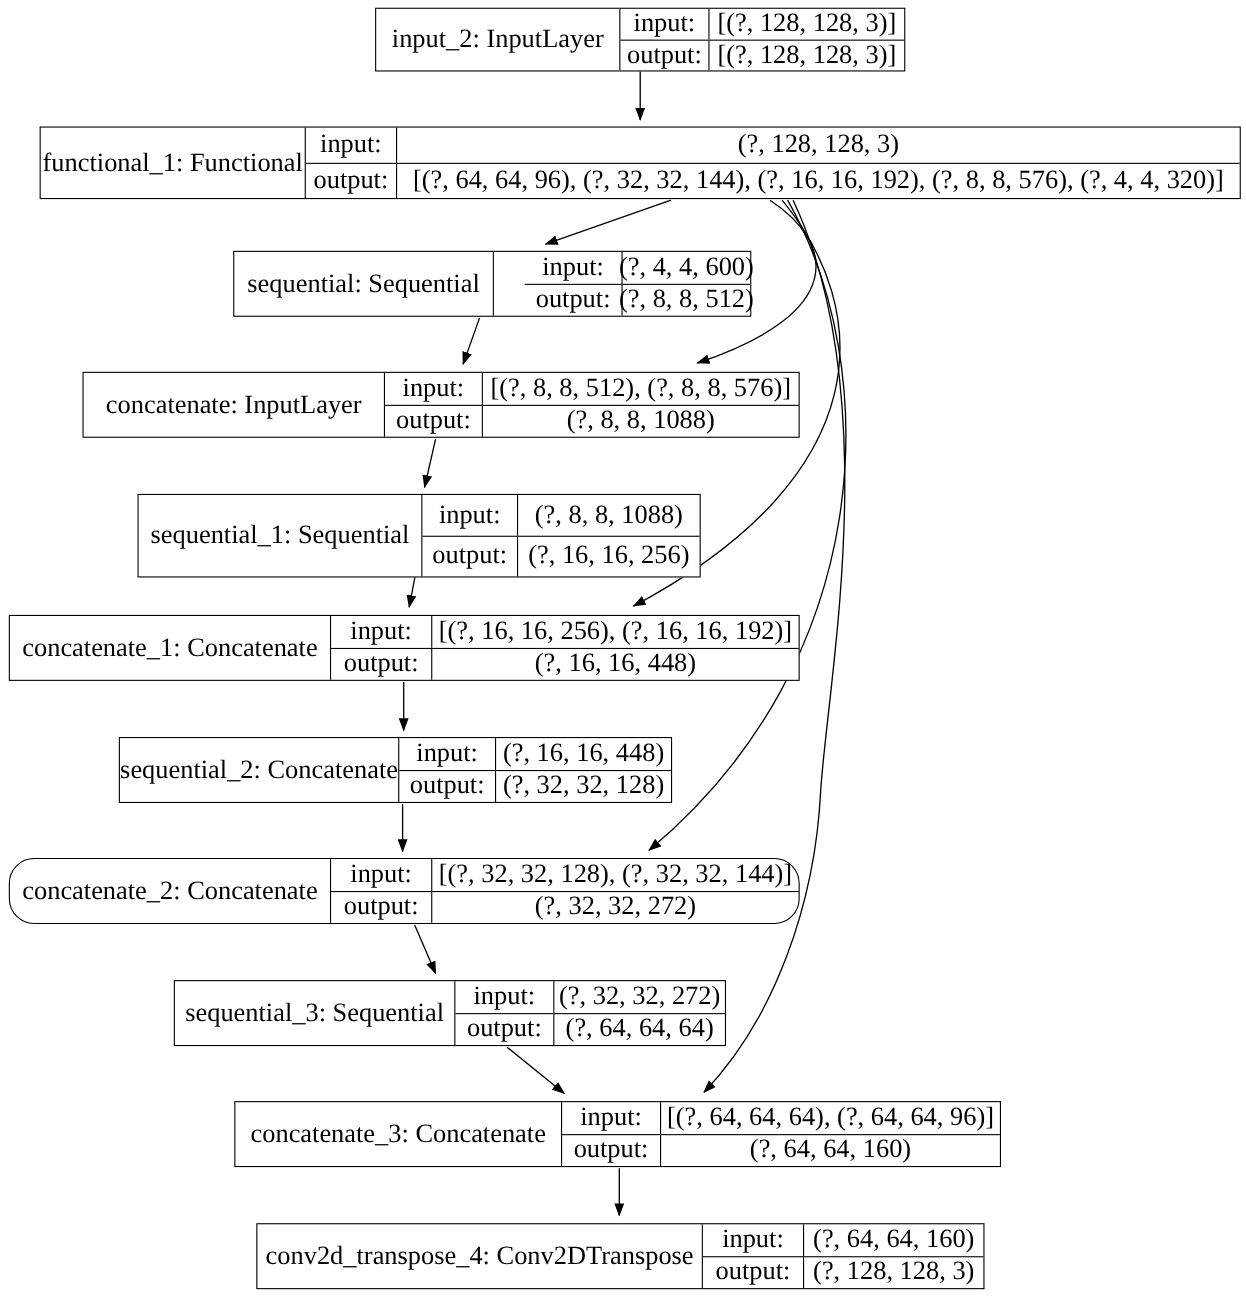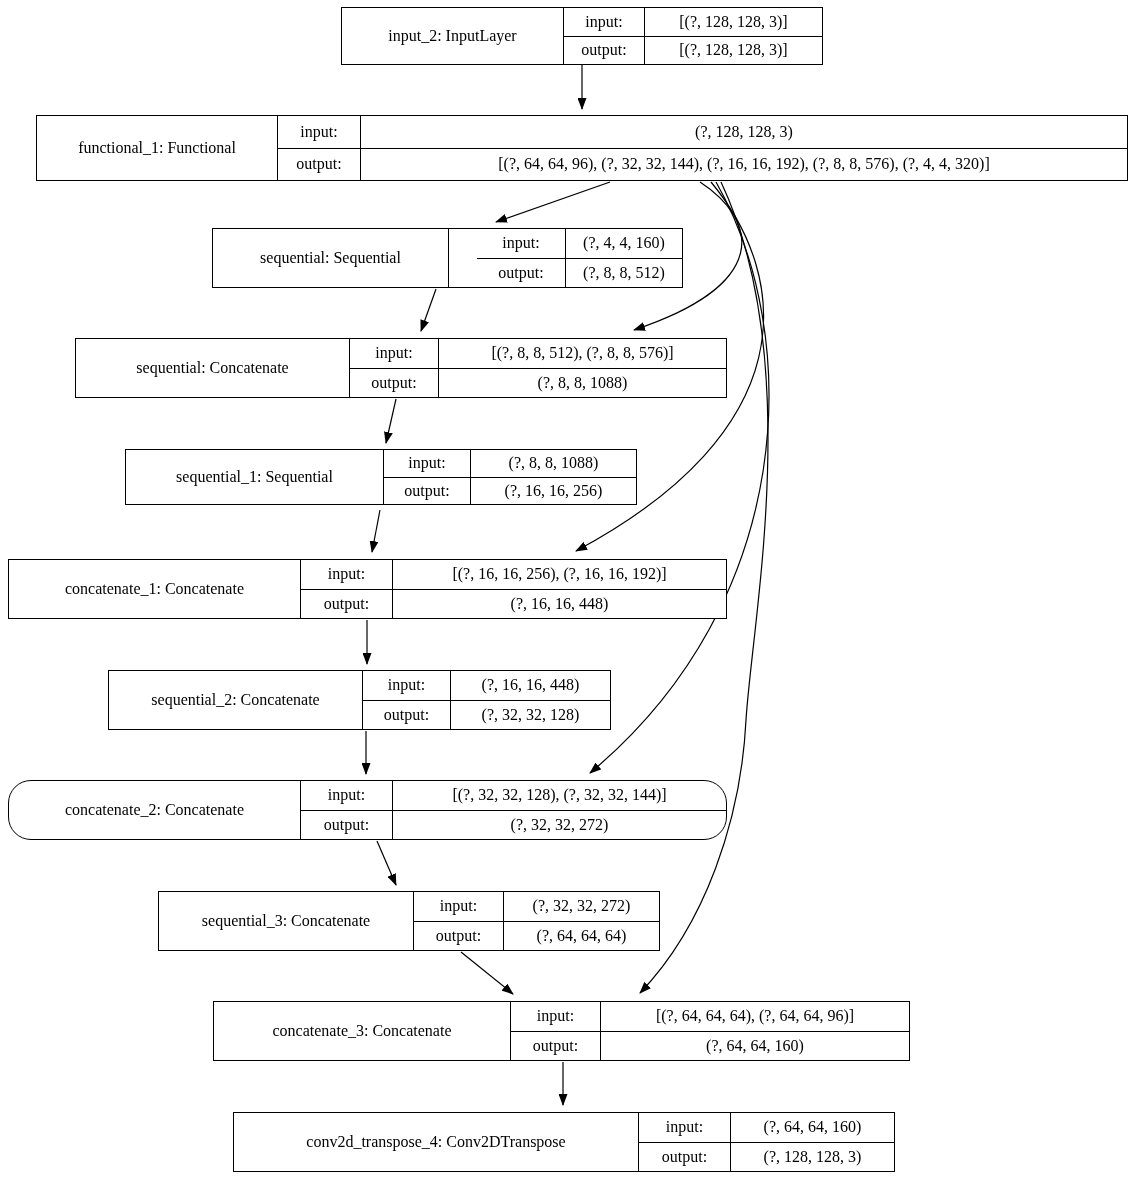--- a/index.html
+++ b/index.html
@@ -1,21 +1,21 @@
 <!DOCTYPE html>
 <html><head>
 <meta charset="utf-8">
 <style>
   html,body{margin:0;padding:0;background:#ffffff;}
   #canvas{
     position:relative;
     width:1133px;height:1180px;
     background:#ffffff;
     font-family:"Liberation Serif","DejaVu Serif",serif;
-    font-size:16px;
+    font-size:24px;
     color:#000000;
   }
   #edges{position:absolute;left:0;top:0;z-index:1;}
   .node{
     position:absolute;
     display:flex;
     box-sizing:border-box;
     border:1px solid #000;
     background:#fff;
     z-index:2;
@@ -95,44 +95,44 @@
         <div class="nvalue">[(?, 64, 64, 96), (?, 32, 32, 144), (?, 16, 16, 192), (?, 8, 8, 576), (?, 4, 4, 320)]</div>
       </div>
     </div>
   </div>
 
   <div class="node" style="left:212px;top:228px;width:471px;height:60px;gap:28px;">
     <div class="ncell" style="width:236px;">sequential: Sequential</div>
     <div class="nio">
       <div class="nrow">
         <div class="nlabel" style="width:89px;">input:</div>
-        <div class="nvalue">(?, 4, 4, 160)</div>
+        <div class="nvalue">(?, 4, 4, 600)</div>
       </div>
       <div class="nrow last">
         <div class="nlabel" style="width:89px;">output:</div>
         <div class="nvalue">(?, 8, 8, 512)</div>
       </div>
     </div>
   </div>
 
   <div class="node" style="left:75px;top:338px;width:652px;height:60px;">
-    <div class="ncell" style="width:274px;">sequential: Concatenate</div>
+    <div class="ncell" style="width:274px;">concatenate: InputLayer</div>
     <div class="nio">
       <div class="nrow">
         <div class="nlabel" style="width:89px;">input:</div>
         <div class="nvalue">[(?, 8, 8, 512), (?, 8, 8, 576)]</div>
       </div>
       <div class="nrow last">
         <div class="nlabel" style="width:89px;">output:</div>
         <div class="nvalue">(?, 8, 8, 1088)</div>
       </div>
     </div>
   </div>
 
-  <div class="node" style="left:125px;top:449px;width:512px;height:56px;">
+  <div class="node" style="left:125px;top:449px;width:512px;height:76px;">
     <div class="ncell" style="width:258px;">sequential_1: Sequential</div>
     <div class="nio">
       <div class="nrow">
         <div class="nlabel" style="width:87px;">input:</div>
         <div class="nvalue">(?, 8, 8, 1088)</div>
       </div>
       <div class="nrow last">
         <div class="nlabel" style="width:87px;">output:</div>
         <div class="nvalue">(?, 16, 16, 256)</div>
       </div>
@@ -175,21 +175,21 @@
         <div class="nvalue">[(?, 32, 32, 128), (?, 32, 32, 144)]</div>
       </div>
       <div class="nrow last">
         <div class="nlabel" style="width:92px;">output:</div>
         <div class="nvalue">(?, 32, 32, 272)</div>
       </div>
     </div>
   </div>
 
   <div class="node" style="left:158px;top:891px;width:502px;height:60px;">
-    <div class="ncell" style="width:255px;">sequential_3: Concatenate</div>
+    <div class="ncell" style="width:255px;">sequential_3: Sequential</div>
     <div class="nio">
       <div class="nrow">
         <div class="nlabel" style="width:90px;">input:</div>
         <div class="nvalue">(?, 32, 32, 272)</div>
       </div>
       <div class="nrow last">
         <div class="nlabel" style="width:90px;">output:</div>
         <div class="nvalue">(?, 64, 64, 64)</div>
       </div>
     </div>

